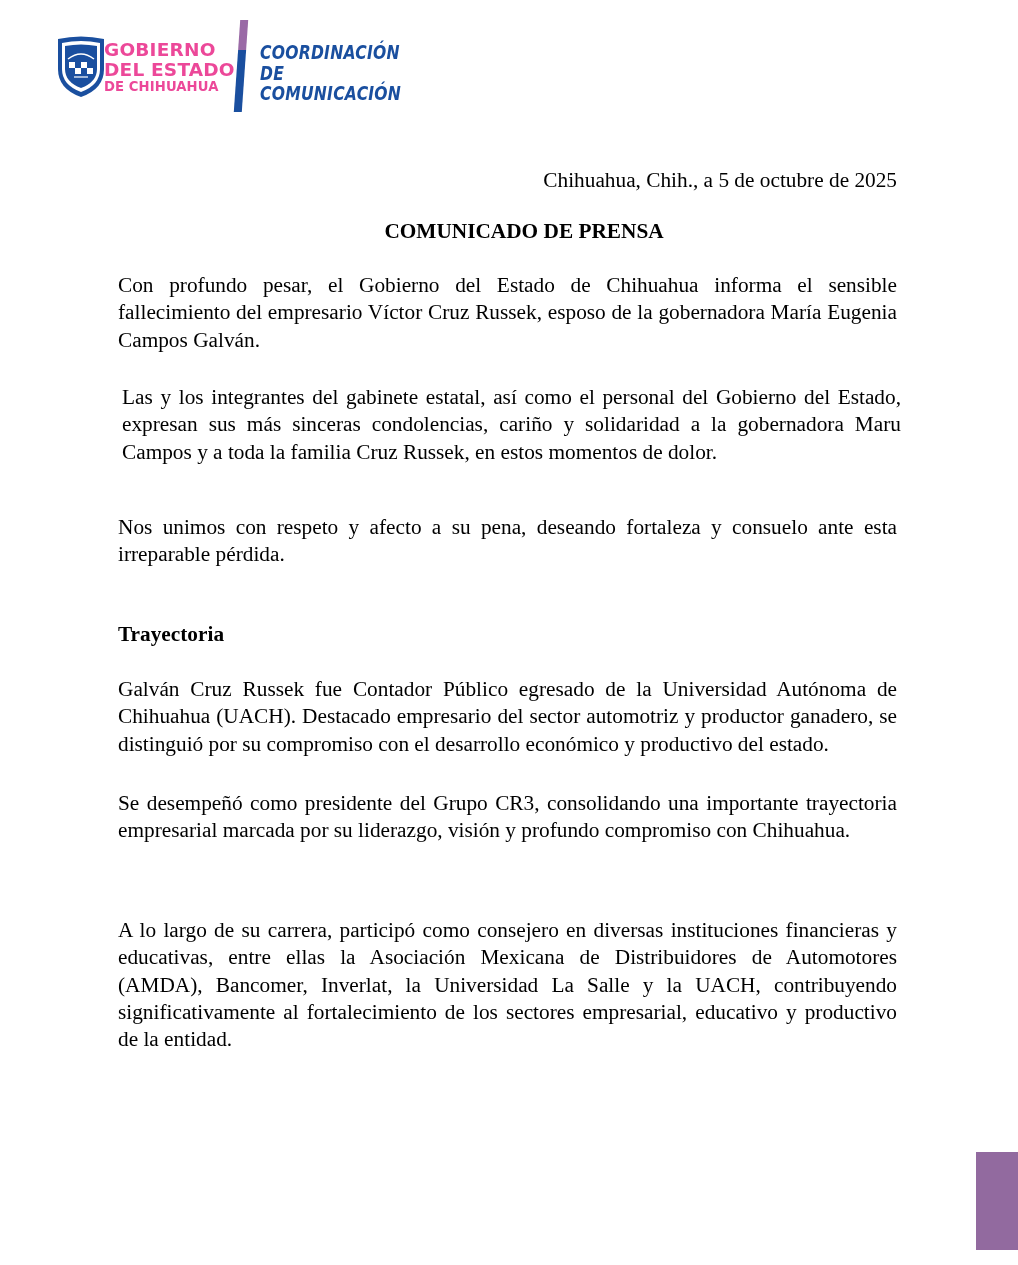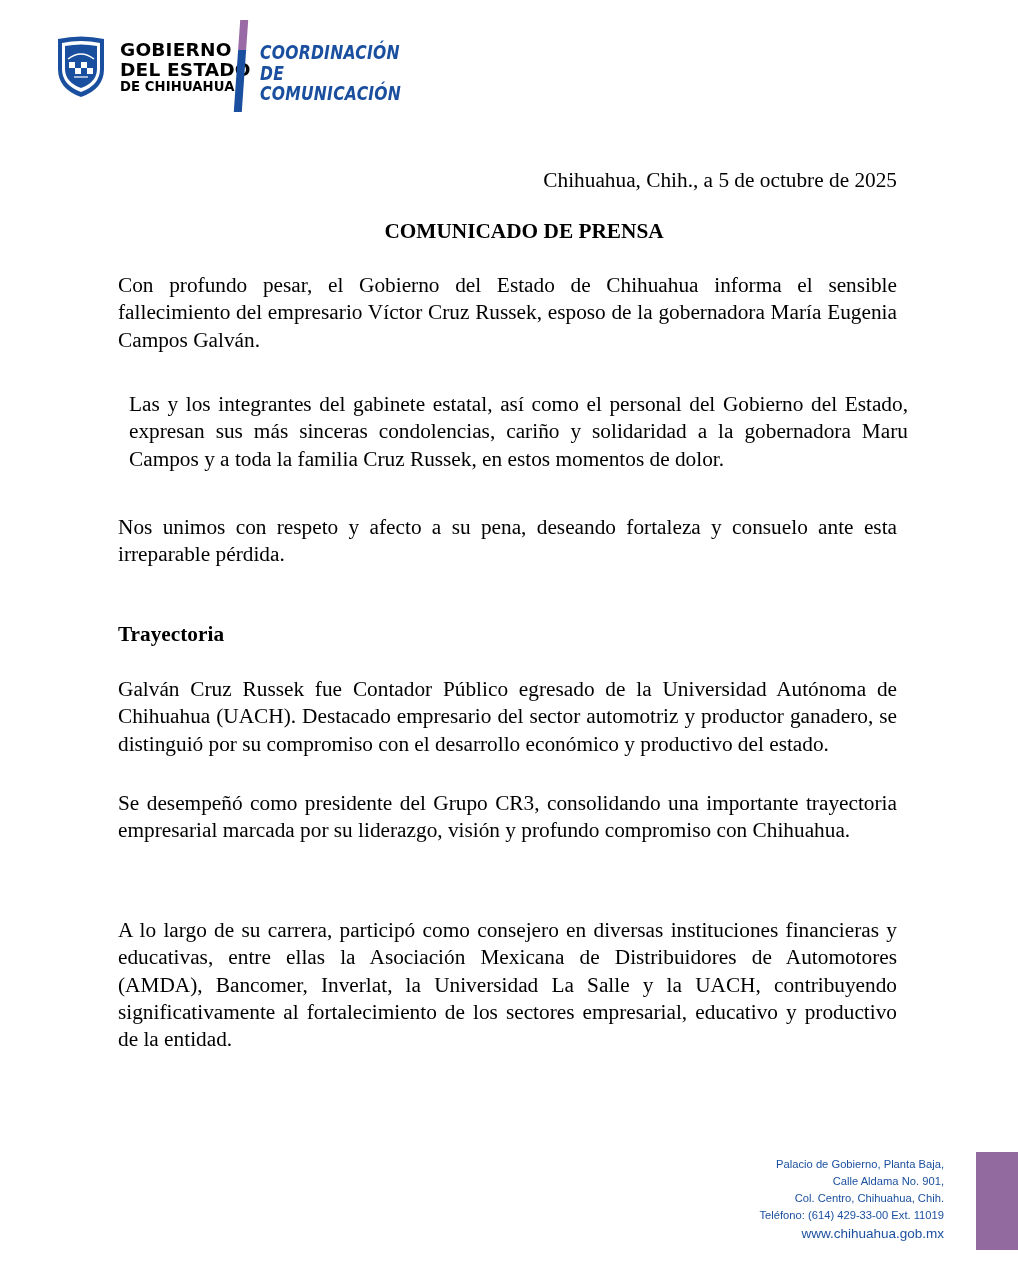--- a/index.html
+++ b/index.html
@@ -2,21 +2,21 @@
 <html><head>
   <meta charset="utf-8">
   <style>
     html, body { margin: 0; padding: 0; background: #ffffff; }
     body { width: 1018px; height: 1265px; position: relative; overflow: hidden; }
     .page { position: absolute; left: 0; top: 0; width: 1018px; height: 1265px; background: #fff; }
 
     
     .header { position: absolute; left: 52px; top: 20px; height: 92px; width: 400px; }
     .shield { position: absolute; left: 2px; top: 15px; width: 54px; height: 64px; }
-    .gov-text { position: absolute; left: 68px; top: 21px; font-family: "DejaVu Sans", sans-serif; font-weight: bold; color: #000000; line-height: 1; }
+    .gov-text { position: absolute; left: 52px; top: 21px; font-family: "DejaVu Sans", sans-serif; font-weight: bold; color: #ec4899; line-height: 1; }
     .gov-text .l1, .gov-text .l2 { font-size: 18.5px; letter-spacing: 0.2px; display: block; }
     .gov-text .l2 { margin-top: 1px; }
     .gov-text .l3 { font-size: 13.2px; display: block; margin-top: 1px; letter-spacing: 0.1px; }
     .divider { position: absolute; left: 185px; top: 0px; width: 8px; height: 92px; transform: skewX(-4deg); }
     .divider .top { height: 30px; background: #9a6aa6; }
     .divider .bottom { height: 62px; background: #1a4f9f; }
     .coord-text { position: absolute; left: 208px; top: 22px; font-family: "DejaVu Sans", sans-serif; font-weight: bold; font-style: italic; color: #1a4f9f; line-height: 1.08; font-size: 19px; transform: scaleX(0.82); transform-origin: left top; letter-spacing: 0.3px; }
     .coord-text span { display: block; }
 
     
@@ -70,32 +70,25 @@
       <span>COORDINACIÓN</span>
       <span>DE COMUNICACIÓN</span>
     </div>
   </div>
 
   <div class="doc">
     <div class="dateline">Chihuahua, Chih., a 5 de octubre de 2025</div>
     <div class="title">COMUNICADO DE PRENSA</div>
 
     <p class="para" id="p1" style="margin:0">Con profundo pesar, el Gobierno del Estado de Chihuahua informa el sensible fallecimiento del empresario Víctor Cruz Russek, esposo de la gobernadora María Eugenia Campos Galván.</p>
-    <p class="para" id="p2" style="margin:11px">Las y los integrantes del gabinete estatal, así como el personal del Gobierno del Estado, expresan sus más sinceras condolencias, cariño y solidaridad a la gobernadora Maru Campos y a toda la familia Cruz Russek, en estos momentos de dolor.</p>
+    <p class="para" id="p2" style="margin:4px">Las y los integrantes del gabinete estatal, así como el personal del Gobierno del Estado, expresan sus más sinceras condolencias, cariño y solidaridad a la gobernadora Maru Campos y a toda la familia Cruz Russek, en estos momentos de dolor.</p>
     <p class="para" id="p3" style="margin:0">Nos unimos con respeto y afecto a su pena, deseando fortaleza y consuelo ante esta irreparable pérdida.</p>
 
     <div class="subhead">Trayectoria</div>
 
     <p class="para" id="p4" style="margin:0">Galván Cruz Russek fue Contador Público egresado de la Universidad Autónoma de Chihuahua (UACH). Destacado empresario del sector automotriz y productor ganadero, se distinguió por su compromiso con el desarrollo económico y productivo del estado.</p>
     <p class="para" id="p5" style="margin:0">Se desempeñó como presidente del Grupo CR3, consolidando una importante trayectoria empresarial marcada por su liderazgo, visión y profundo compromiso con Chihuahua.</p>
     <p class="para" id="p6" style="margin:0">A lo largo de su carrera, participó como consejero en diversas instituciones financieras y educativas, entre ellas la Asociación Mexicana de Distribuidores de Automotores (AMDA), Bancomer, Inverlat, la Universidad La Salle y la UACH, contribuyendo significativamente al fortalecimiento de los sectores empresarial, educativo y productivo de la entidad.</p>
   </div>
 
-  <div class="address">
-    <span>Palacio de Gobierno, Planta Baja,</span>
-    <span>Calle Aldama No. 901,</span>
-    <span>Col. Centro, Chihuahua, Chih.</span>
-    <span>Teléfono: (614) 429-33-00 Ext. 11019</span>
-    <span class="web">www.chihuahua.gob.mx</span>
-  </div>
   <div class="footer-block"></div>
 
 </div>
 
 </body></html>

